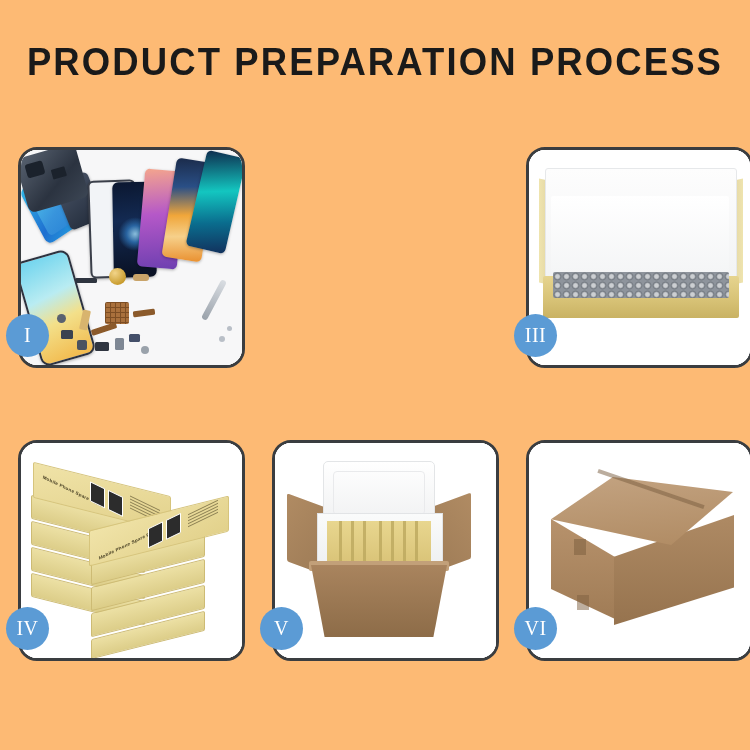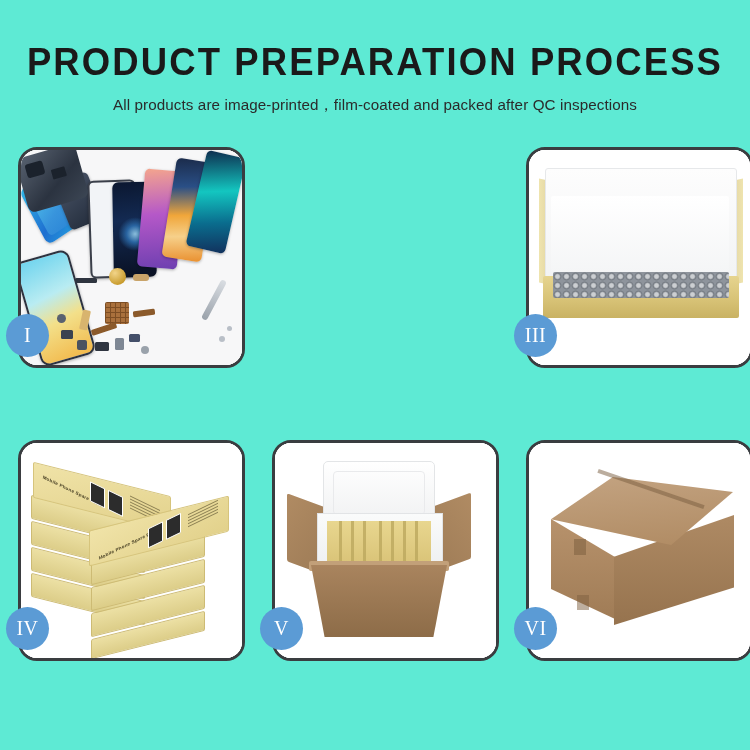--- a/index.html
+++ b/index.html
@@ -3,21 +3,21 @@
 <meta charset="utf-8">
 <style>
   html,body{margin:0;padding:0;}
   body{
     width:750px;height:750px;
     background:#ffffff;
     font-family:"Liberation Sans", sans-serif;
     overflow:hidden;
     position:relative;
   }
-  #page{position:relative;width:750px;height:750px;background:#5eead4;}
+  #page{position:relative;width:750px;height:750px;background:#fdba74;}
 
   
   .header{position:absolute;left:0;top:0;width:750px;text-align:center;}
   .title{
     font-size:38px;font-weight:700;color:#1a1a1a;
     letter-spacing:2.2px;line-height:1;
     margin-top:43px;
     transform:scaleX(.96);
     font-family:"Liberation Sans", sans-serif;
   }
@@ -305,21 +305,20 @@
     background:rgba(125,96,64,.5);
   }
 </style>
 </head>
 <body>
 
 <div id="page">
 
   <div class="header">
     <div class="title">PRODUCT PREPARATION PROCESS</div>
-    <div class="subtitle">All products are image-printed，film-coated and packed after QC inspections</div>
   </div>
 
   <div class="grid">
 
     <div class="row">
 
       <div class="panel p1">
         <div class="panel-clip">
           <div class="scene1">
             <div class="ph ph-blue-wrap"></div>

